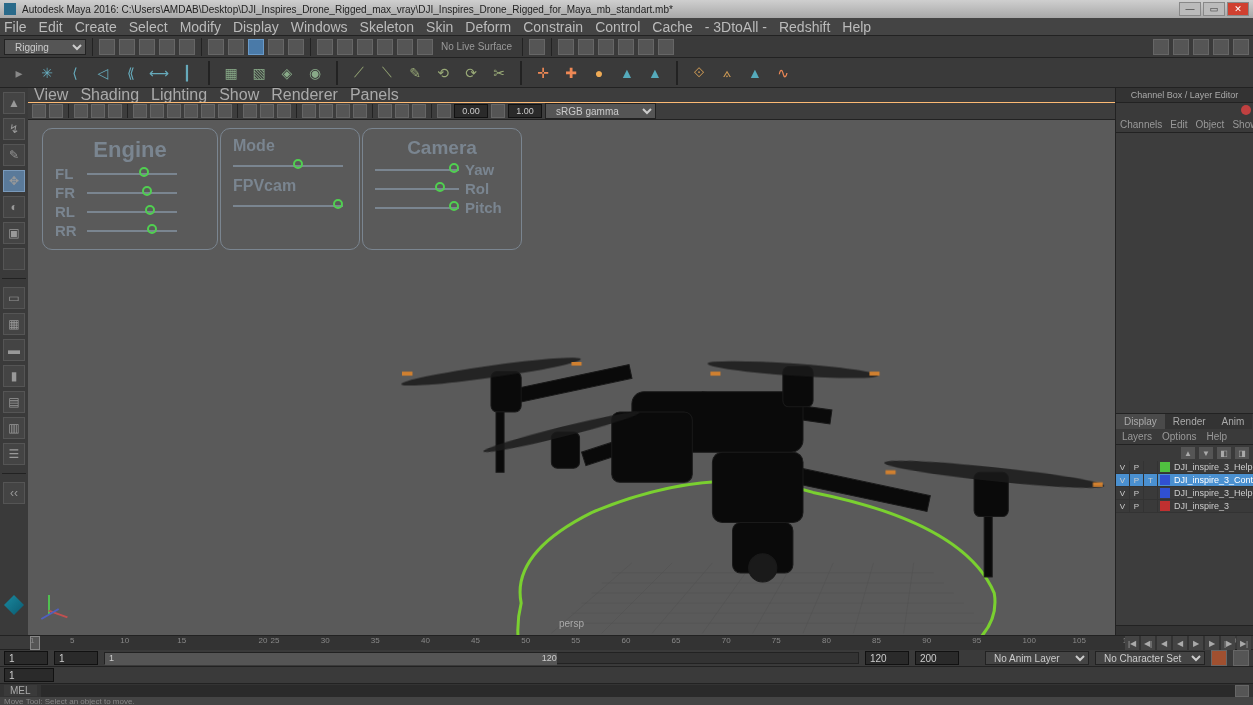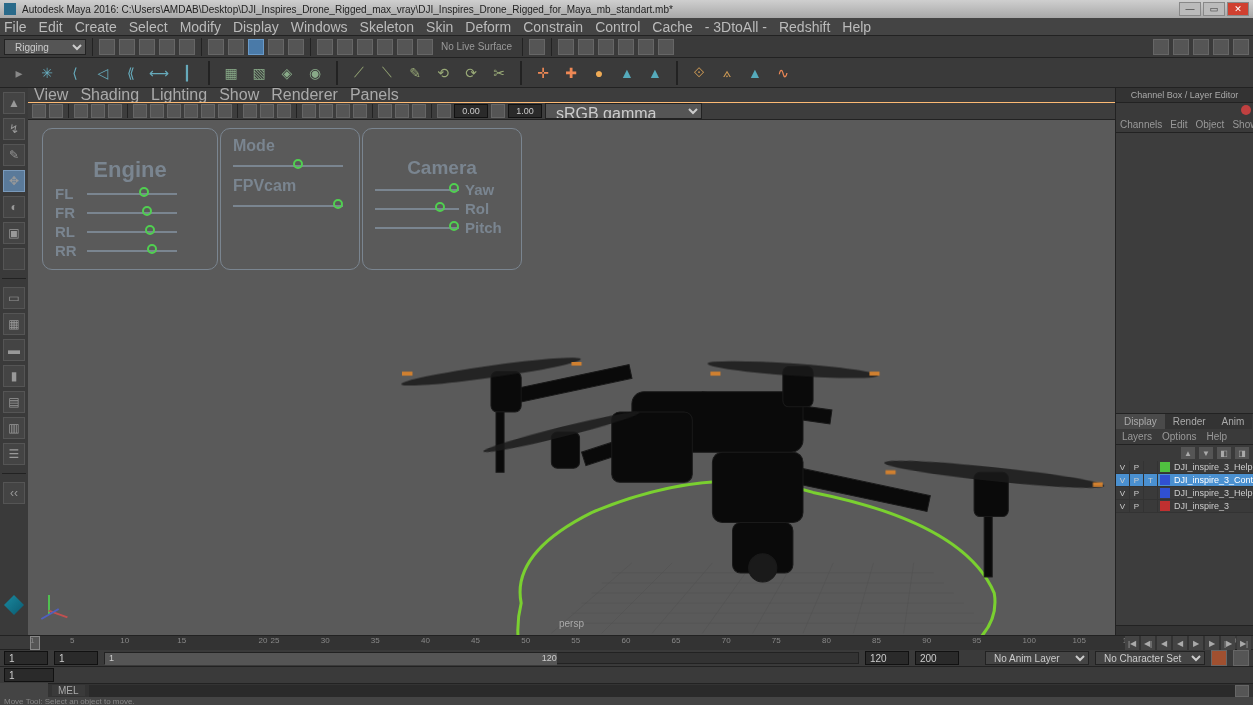--- a/index.html
+++ b/index.html
@@ -36,33 +36,33 @@
 .toolbox-ico { width: 22px; height: 22px; background: #444; border: 1px solid #555; display: flex; align-items: center; justify-content: center; color: #999; font-size: 12px; }
 .toolbox-ico.sel { background: #5a7a9a; border-color: #7a9abb; }
 .toolbox-divider { width: 24px; height: 1px; background: #222; margin: 4px 0; }
 
 .viewport-area { flex: 1; display: flex; flex-direction: column; background: #5a5a5a; position: relative; }
 .vp-menubar { background: #3d3d3d; height: 14px; display: flex; align-items: center; padding: 0 6px; gap: 12px; font-size: 16px; color: #aaa; }
 .vp-toolbar { background: #3d3d3d; height: 18px; display: flex; align-items: center; padding: 0 4px; gap: 3px; border-top: 1px solid #fdba74; border-bottom: 1px solid #222; }
 .vp-ico { width: 14px; height: 14px; background: #555; border: 1px solid #666; }
 .vp-sep { width: 1px; height: 14px; background: #222; margin: 0 2px; }
 .vp-num { background: #2a2a2a; border: 1px solid #111; color: #ccc; font-size: 9px; width: 34px; height: 14px; text-align: center; }
-.vp-dropdown { background: #555; border: 1px solid #222; color: #ccc; font-size: 16px; padding: 0 28px 0 6px; height: 16px; }
+.vp-dropdown { background: #555; border: 1px solid #222; color: #ccc; font-size: 10px; padding: 0 20px 0 6px; height: 16px; }
 
 .viewport { flex: 1; background: #5a5a5a; position: relative; overflow: hidden; }
 .viewport-label { position: absolute; bottom: 6px; left: 50%; transform: translateX(-50%); font-size: 10px; color: #aaa; }
 .axis-gizmo { position: absolute; bottom: 12px; left: 12px; width: 30px; height: 30px; }
 .axis-gizmo .x { position: absolute; width: 20px; height: 2px; background: #c05050; top: 20px; left: 8px; transform: rotate(20deg); }
 .axis-gizmo .y { position: absolute; width: 2px; height: 20px; background: #50c050; top: 2px; left: 8px; }
 .axis-gizmo .z { position: absolute; width: 20px; height: 2px; background: #5060c0; top: 20px; left: 0; transform: rotate(-30deg); }
 
 
 .hud { position: absolute; top: 8px; left: 14px; display: flex; gap: 2px; }
 .hud-panel { border: 1px solid #7a8590; border-radius: 10px; padding: 8px 12px; color: #7a8590; }
-.hud-title { font-size: 22px; font-weight: bold; color: #7a8590; text-align: center; margin-top: 20px; }
+.hud-title { font-size: 22px; font-weight: bold; color: #7a8590; text-align: center; }
 .hud-row { display: flex; align-items: center; gap: 6px; font-size: 15px; font-weight: bold; margin: 2px 0; }
 .hud-row .lbl { width: 26px; }
 .hud-slider { width: 90px; height: 2px; background: #7a8590; position: relative; }
 .hud-knob { width: 10px; height: 10px; border: 2px solid #50d050; border-radius: 50%; background: transparent; position: absolute; top: -6px; }
 .hud-small { font-size: 16px; font-weight: bold; color: #7a8590; }
 
 
 .drone-scene { position: absolute; inset: 0; }
 
 
@@ -94,21 +94,21 @@
 
 .range-row { background: #3a3a3a; height: 17px; display: flex; align-items: center; padding: 0 4px; gap: 6px; border-top: 1px solid #222; }
 .range-input { background: #2a2a2a; border: 1px solid #111; color: #ccc; font-size: 10px; width: 44px; height: 14px; padding: 0 4px; }
 .range-bar { flex: 1; height: 12px; background: #333; position: relative; border: 1px solid #222; }
 .range-handle { position: absolute; top: 0; height: 12px; background: #555; }
 .play-btn { width: 14px; height: 14px; background: #444; color: #aaa; display: flex; align-items: center; justify-content: center; font-size: 8px; }
 
 .anim-row { background: #3a3a3a; height: 17px; display: flex; align-items: center; padding: 0 4px; gap: 6px; font-size: 10px; color: #999; border-top: 1px solid #222; }
 .anim-dropdown { background: #444; border: 1px solid #222; color: #ccc; font-size: 10px; width: 120px; height: 14px; padding: 0 4px; }
 
-.cmd-row { background: #333; height: 14px; display: flex; align-items: center; padding: 0 4px; font-size: 10px; color: #aaa; border-top: 1px solid #222; margin-left: 48px; }
+.cmd-row { background: #333; height: 14px; display: flex; align-items: center; padding: 0 4px; font-size: 10px; color: #aaa; border-top: 1px solid #222; }
 .cmd-label { background: #3a3a3a; padding: 0 6px; margin-right: 4px; }
 .cmd-input { flex: 1; background: #2a2a2a; border: none; height: 12px; color: #ccc; }
 
 .status-row { background: #444; height: 8px; display: flex; align-items: center; padding: 0 4px; font-size: 8px; color: #888; }
 </style>
 </head>
 <body>
 
 <div class="titlebar">
   <div class="titlebar-icon"></div>

